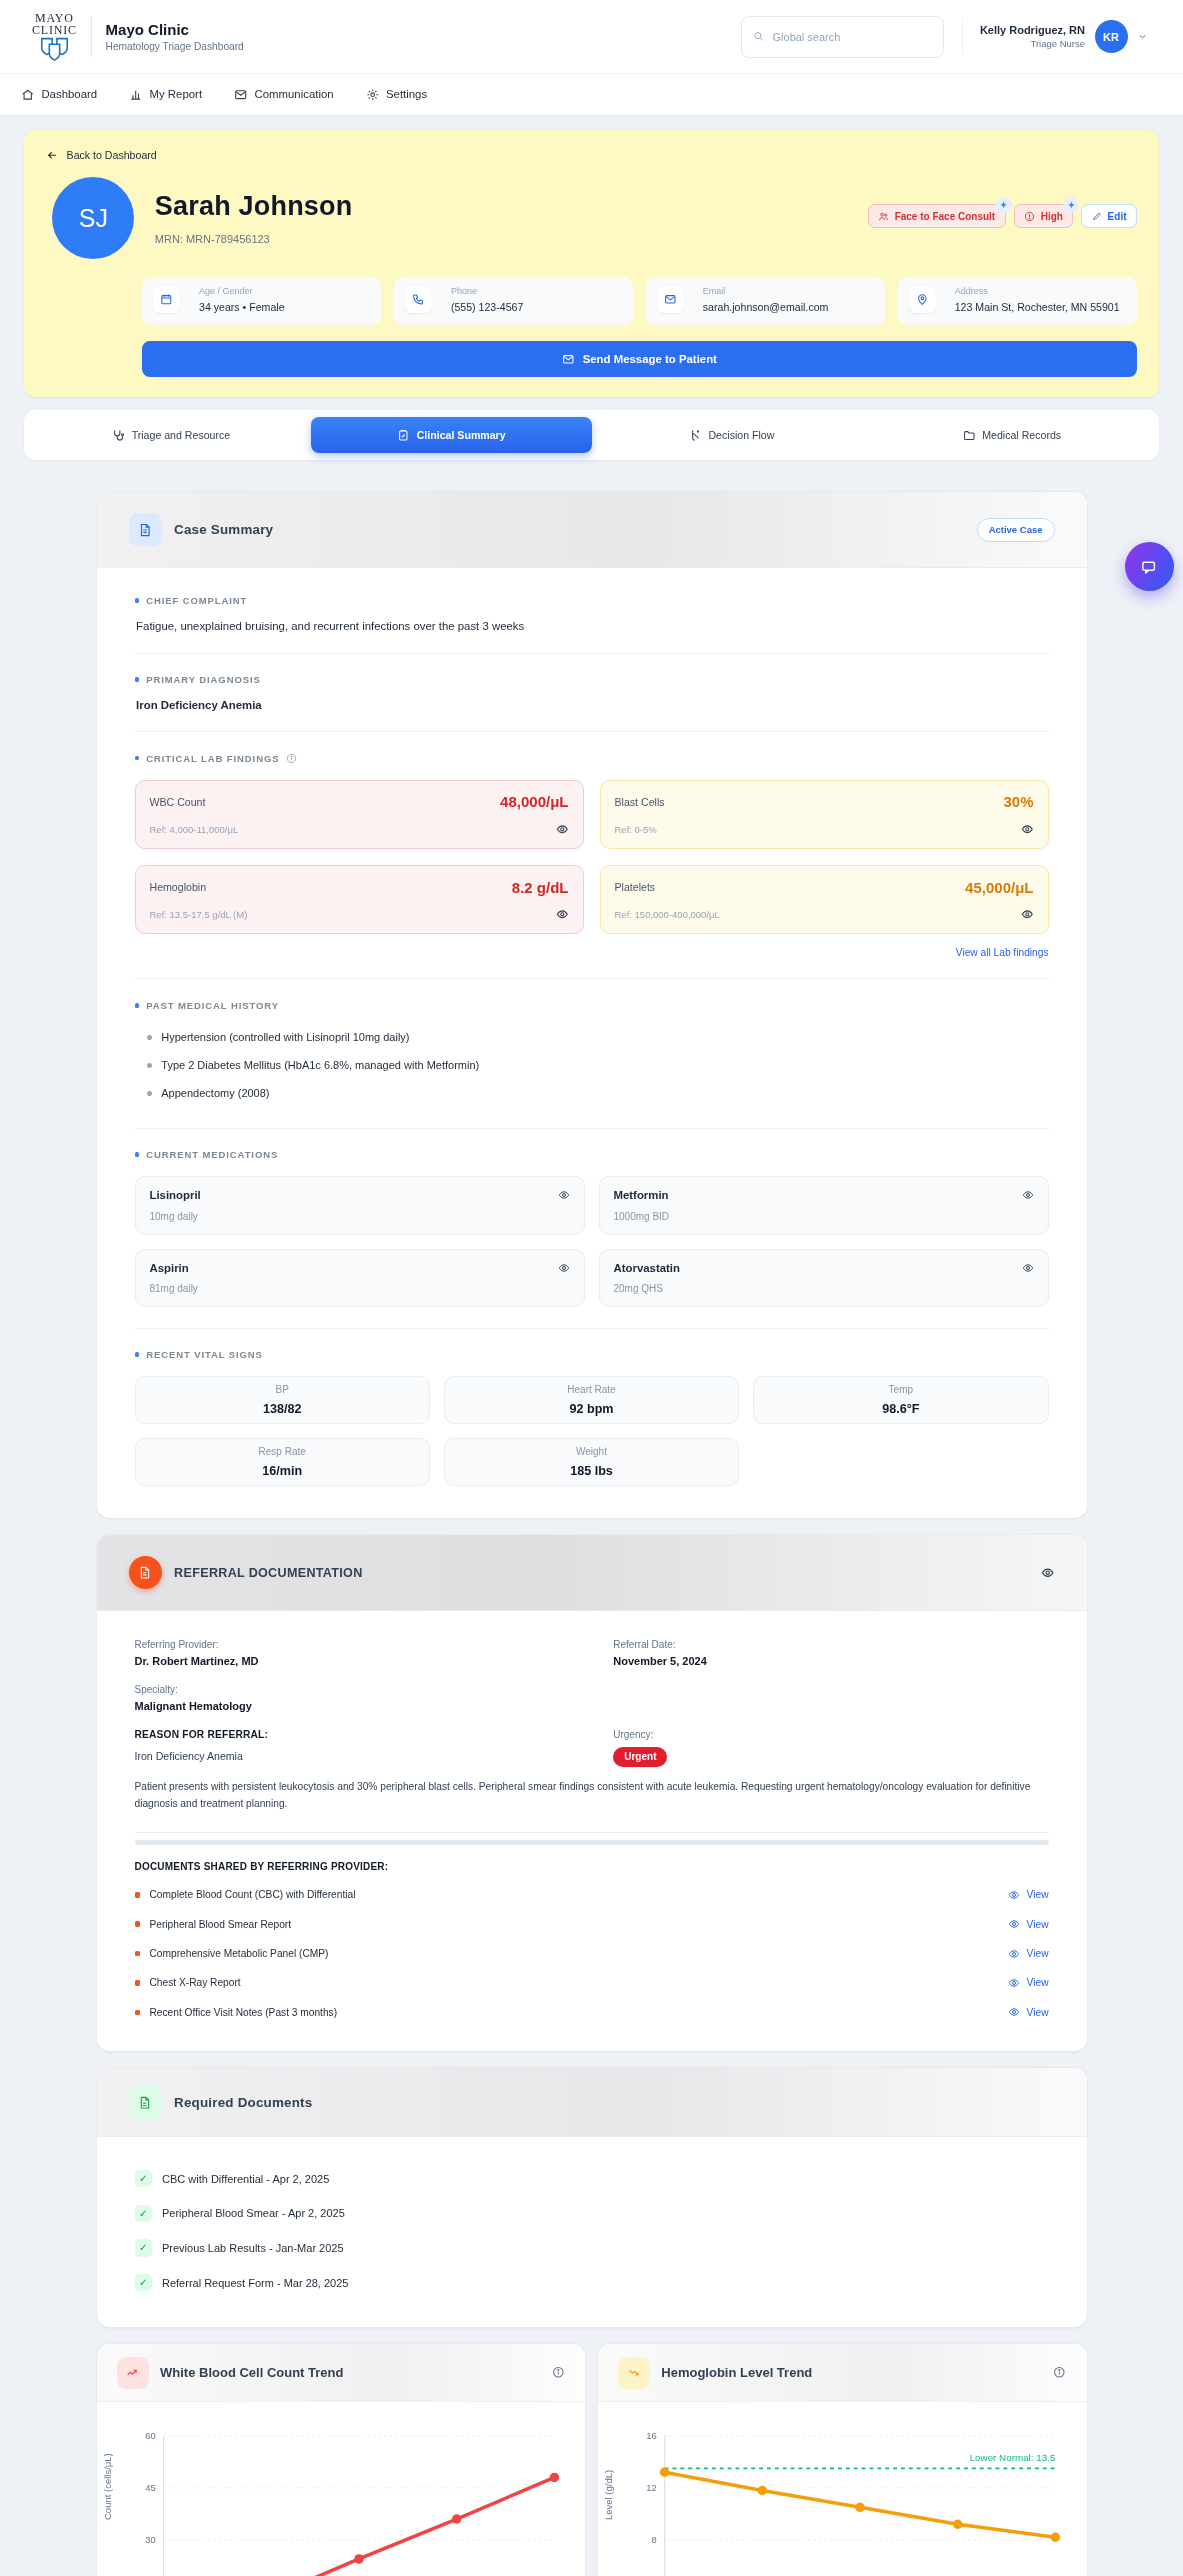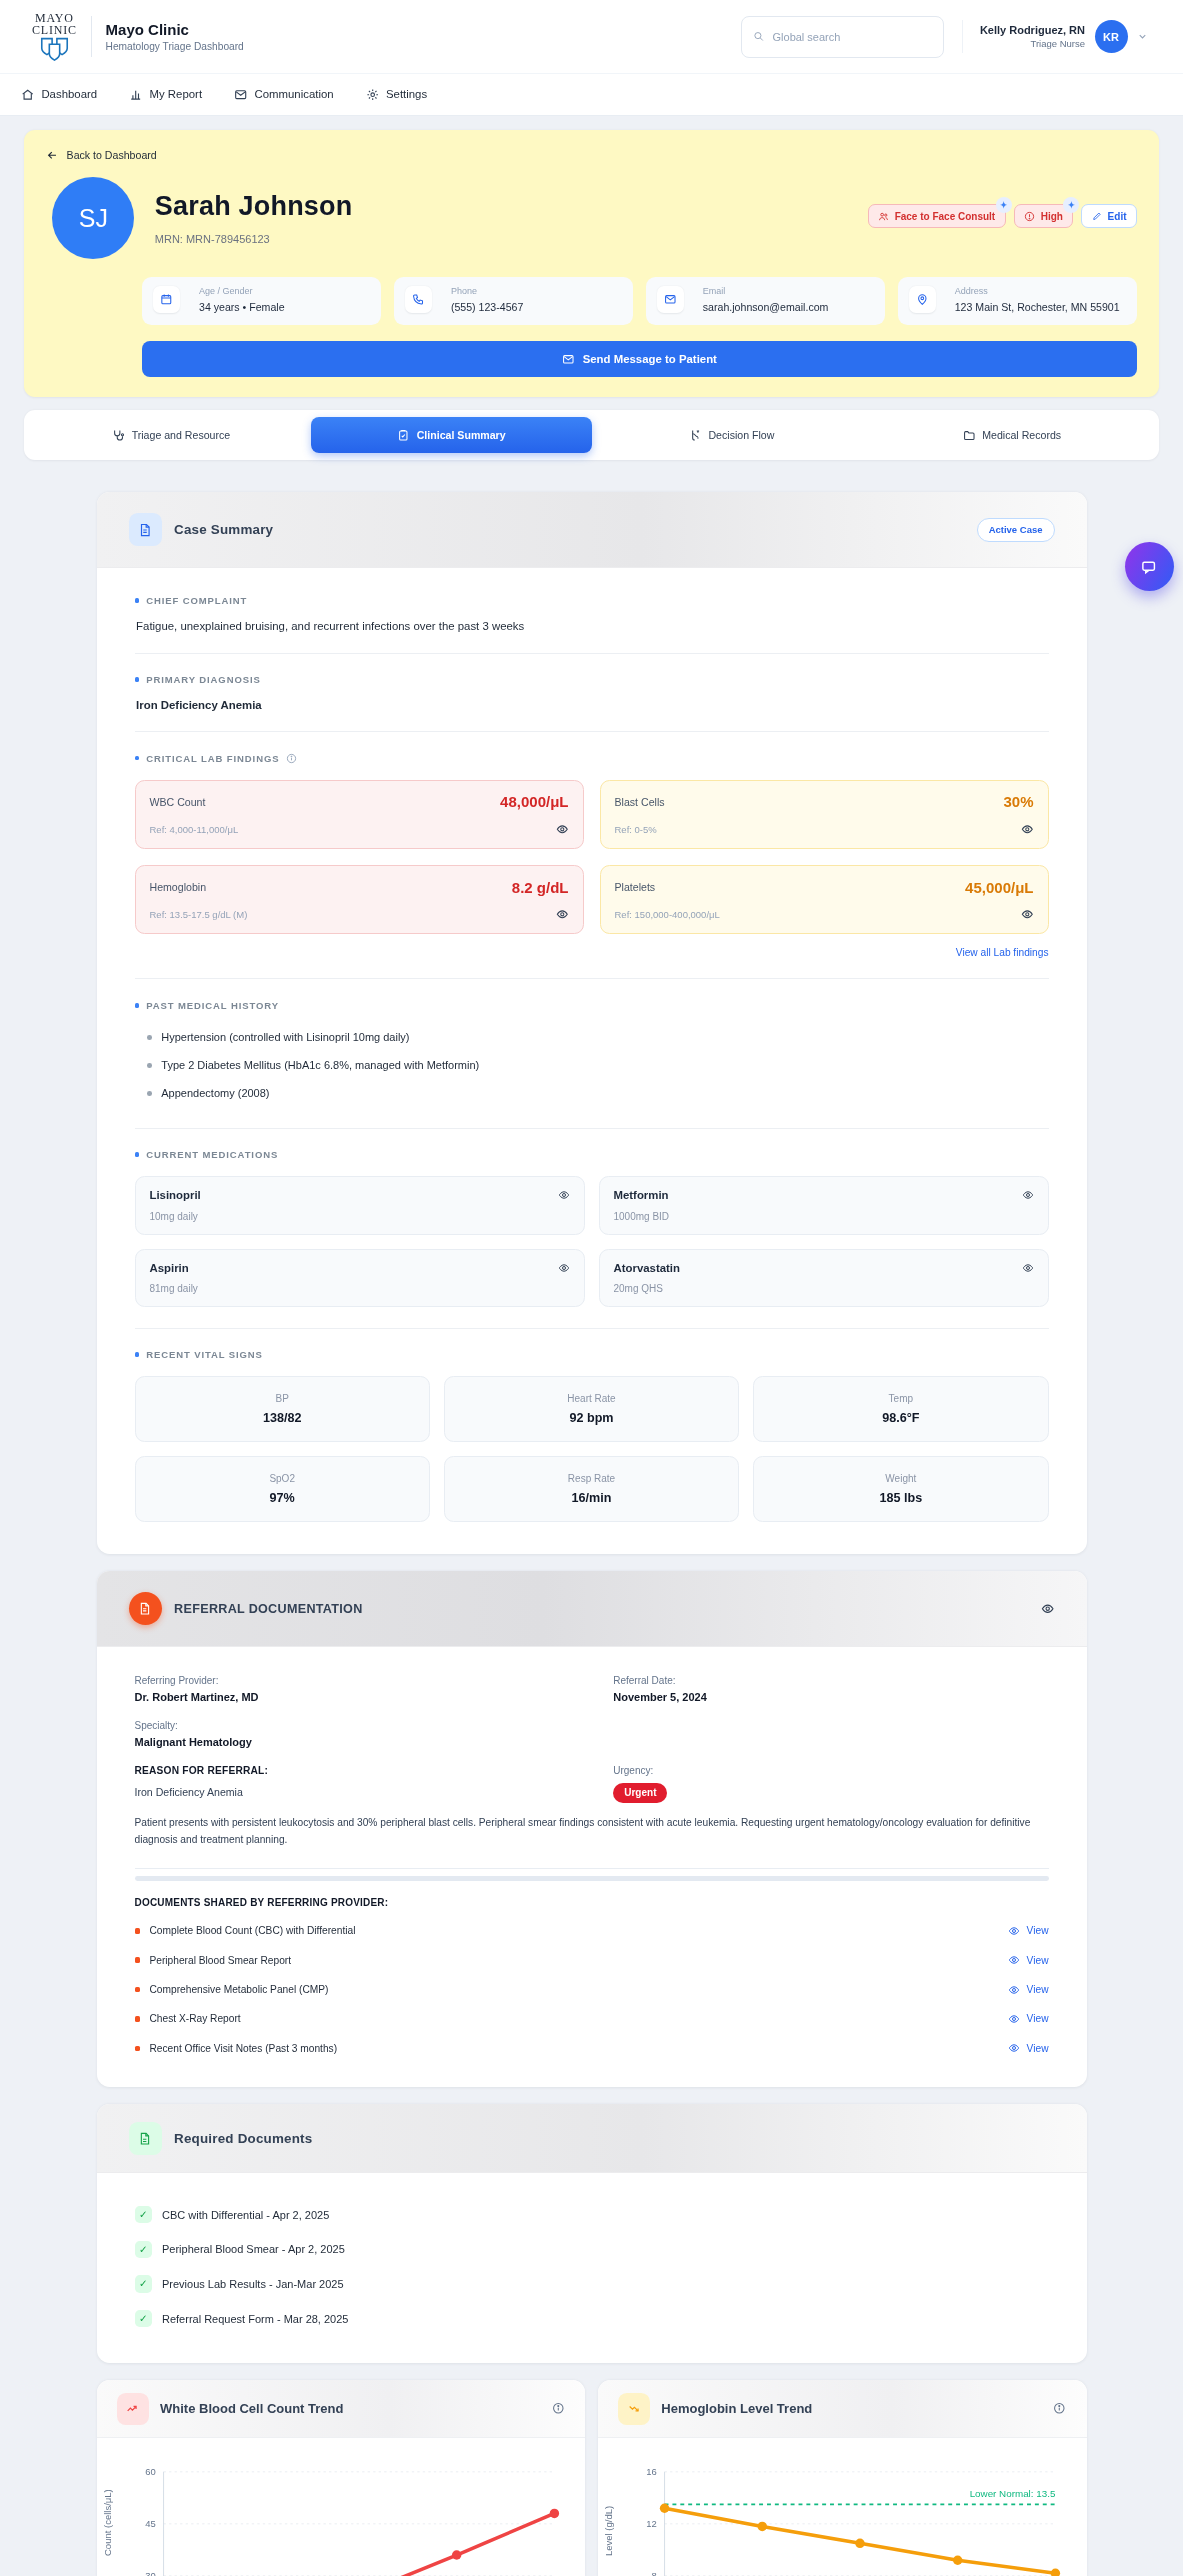--- a/index.html
+++ b/index.html
@@ -94,21 +94,21 @@
   .pmh-item { display:flex; align-items:center; gap:9.5px; font-size:11px; color:#1f2937; padding:8px 0 8px 12.6px; }
   .pmh-item::before { content:""; width:4.7px; height:4.7px; border-radius:50%; background:#9aa5b1; flex:none; }
 
   .med-grid { display:grid; grid-template-columns:1fr 1fr; gap:14px; margin-top:16px; }
   .med-card { background:#f8fafc; border:0.8px solid #e8edf3; border-radius:9.5px; padding:12px 14px; }
   .med-top { display:flex; justify-content:space-between; align-items:center; }
   .med-name { font-size:11.4px; font-weight:600; color:#1e293b; }
   .med-dose { font-size:10px; color:#8a94a6; margin-top:9.5px; }
 
   .vital-grid { display:grid; grid-template-columns:1fr 1fr 1fr; gap:14px; margin-top:16px; }
-  .vital-card { background:#f8fafc; border:0.8px solid #e8edf3; border-radius:9.5px; height:66px; display:flex; flex-direction:column; align-items:center; justify-content:center; gap:7px; }
+  .vital-card { background:#f8fafc; border:0.8px solid #e8edf3; border-radius:9.5px; height:48px; display:flex; flex-direction:column; align-items:center; justify-content:center; gap:7px; }
   .vital-label { font-size:10px; color:#8a94a6; }
   .vital-value { font-size:12.6px; font-weight:700; color:#111827; }
 
   
   .ref-head-title { font-size:12.6px; font-weight:700; color:#334155; letter-spacing:0.3px; }
   .ref-body { padding:28px 38px 24px 38px; }
   .ref-grid { display:grid; grid-template-columns:1.1fr 1fr; row-gap:17.3px; }
   .ref-label { font-size:10px; color:#64748b; }
   .ref-value { font-size:11px; font-weight:700; color:#111827; margin-top:4.7px; }
   .ref-reason-label { font-size:10.2px; font-weight:700; color:#111827; letter-spacing:0.2px; }
@@ -526,24 +526,20 @@
               <div class="vital-label">BP</div>
               <div class="vital-value">138/82</div>
             </div>
           <div class="vital-card">
               <div class="vital-label">Heart Rate</div>
               <div class="vital-value">92 bpm</div>
             </div>
           <div class="vital-card">
               <div class="vital-label">Temp</div>
               <div class="vital-value">98.6°F</div>
-            </div>
-          <div class="vital-card">
-              <div class="vital-label">SpO2</div>
-              <div class="vital-value">97%</div>
             </div>
           <div class="vital-card">
               <div class="vital-label">Resp Rate</div>
               <div class="vital-value">16/min</div>
             </div>
           <div class="vital-card">
               <div class="vital-label">Weight</div>
               <div class="vital-value">185 lbs</div>
             </div>
         </div>

